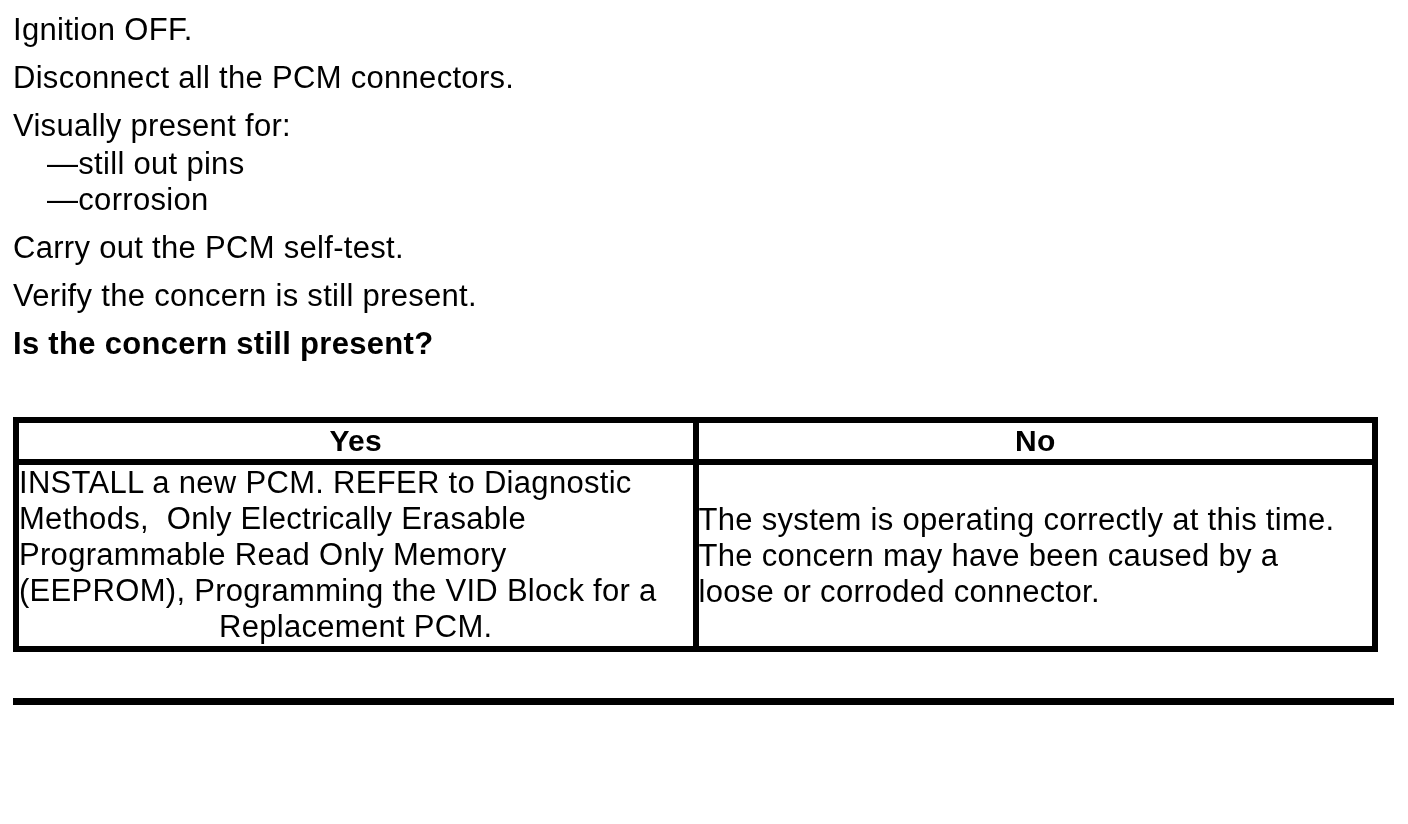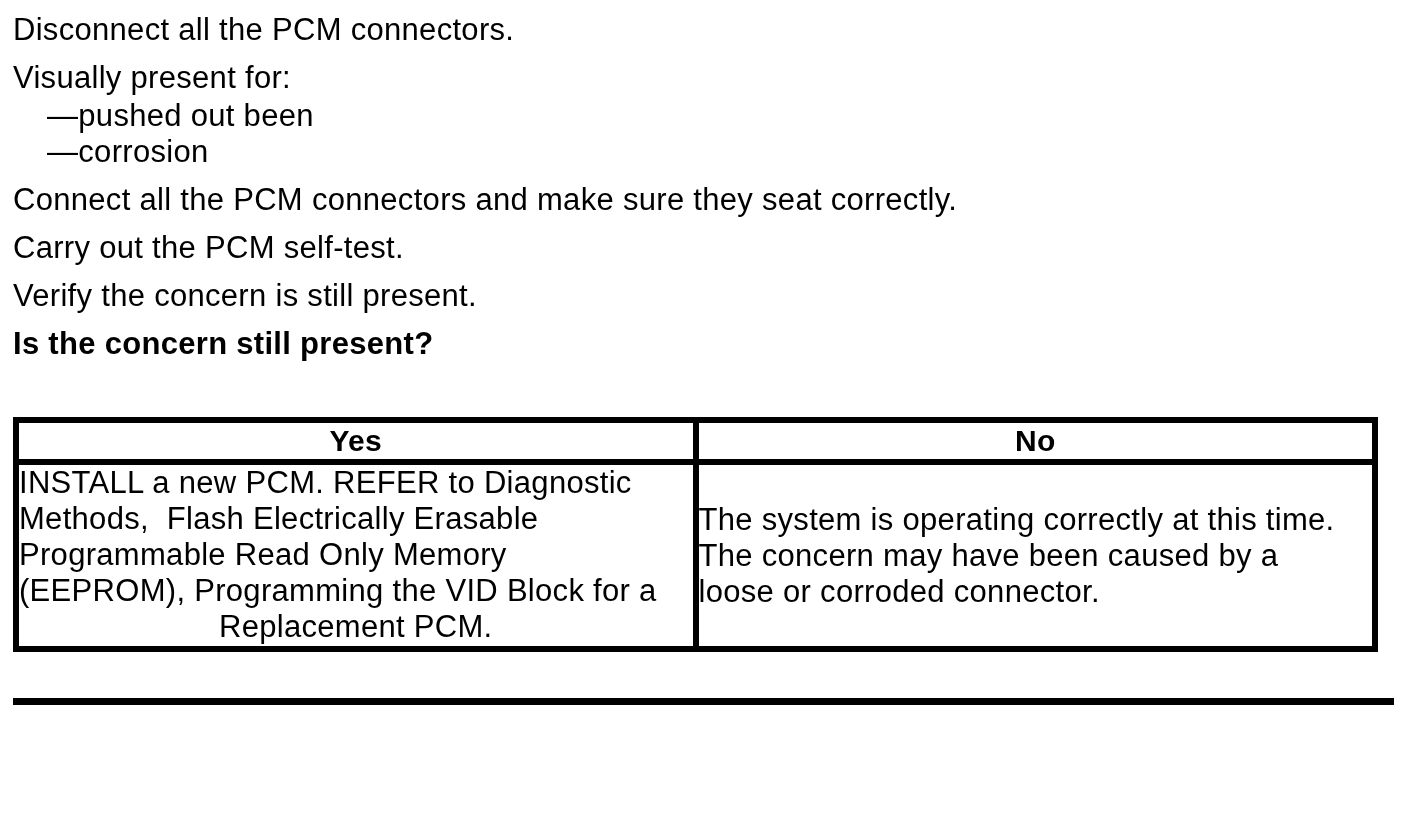--- a/index.html
+++ b/index.html
@@ -87,49 +87,49 @@
     background: #000000;
     margin-top: 46px;
   }
 </style>
 </head>
 <body>
 
 <div class="page">
 
 
+  <div class="step">Ignition OFF.</div>
 
   <div class="step">Disconnect all the PCM connectors.</div>
 
   <div class="step tight">Visually present for:</div>
 
-  <div class="step sub">—pushed out been</div>
+  <div class="step sub">—still out pins</div>
 
   <div class="step sub sub-last">—corrosion</div>
 
-  <div class="step">Connect all the PCM connectors and make sure they seat correctly.</div>
 
   <div class="step">Carry out the PCM self-test.</div>
 
   <div class="step">Verify the concern is still present.</div>
 
   <div class="step question">Is the concern still present?</div>
 
   <table class="decision">
     <thead>
       <tr>
         <th>Yes</th>
         <th>No</th>
       </tr>
     </thead>
     <tbody>
       <tr>
         <td class="yes-cell">
           <div class="cell-line">INSTALL a new PCM. REFER to Diagnostic</div>
-          <div class="cell-line">Methods,  Flash Electrically Erasable</div>
+          <div class="cell-line">Methods,  Only Electrically Erasable</div>
           <div class="cell-line">Programmable Read Only Memory</div>
           <div class="cell-line">(EEPROM), Programming the VID Block for a</div>
           <div class="cell-line centered">Replacement PCM.</div>
         </td>
         <td class="no-cell">
           <div class="cell-line">The system is operating correctly at this time.</div>
           <div class="cell-line">The concern may have been caused by a</div>
           <div class="cell-line">loose or corroded connector.</div>
         </td>
       </tr>

